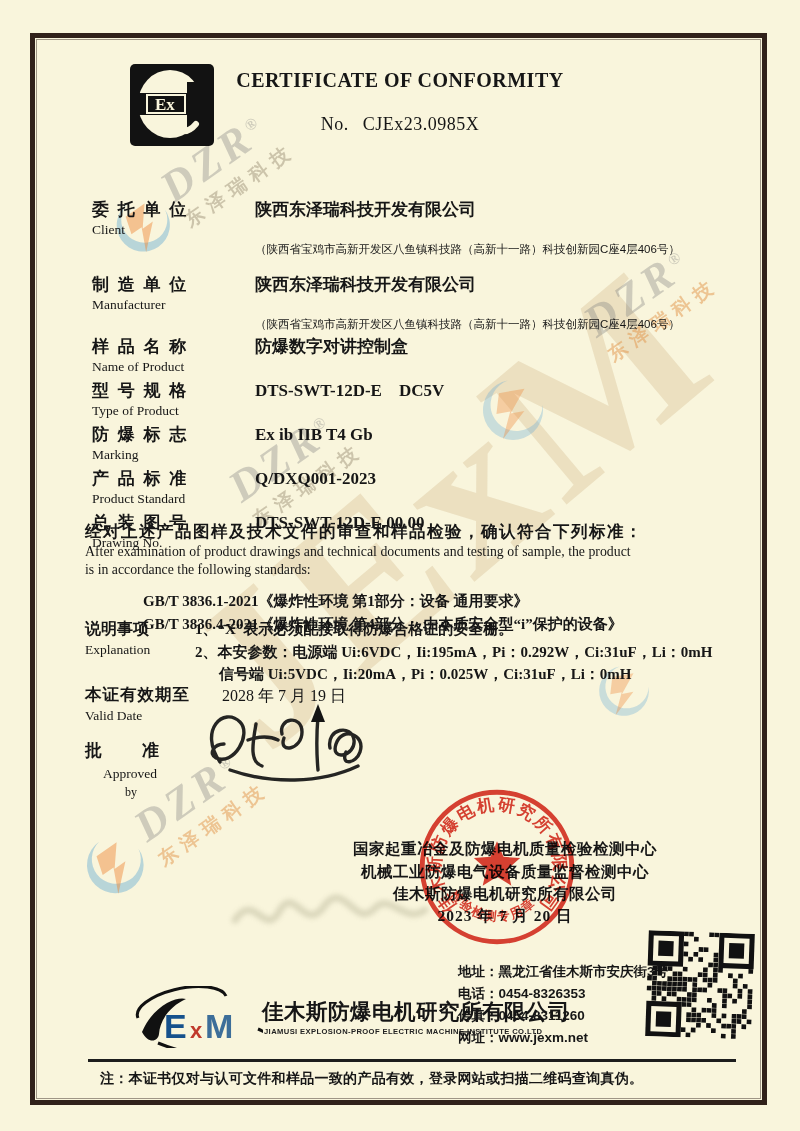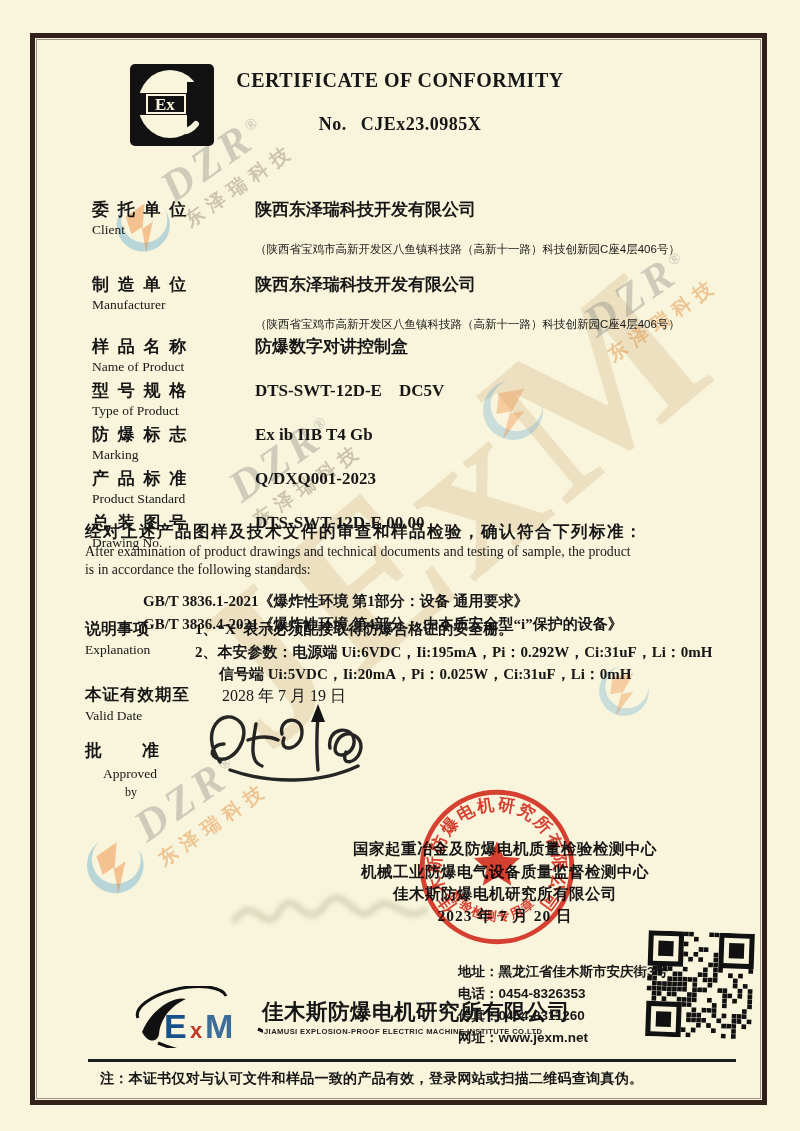--- a/index.html
+++ b/index.html
@@ -17,21 +17,21 @@
   .wm-dzr{display:flex;align-items:center;gap:6px;transform:rotate(-35deg);}
   .wm-dzr-word{display:block;font-family:"Liberation Serif",serif;font-weight:bold;font-style:italic;
                font-size:44px;line-height:1;letter-spacing:5px;color:rgba(125,125,125,.35);}
   .wm-reg{font-size:16px;vertical-align:super;font-style:normal;}
   .wm-dzr-sub{display:block;font-size:19px;font-weight:bold;letter-spacing:7px;color:rgba(160,148,122,.5);margin-top:2px;}
   .wm-dzr.orange .wm-dzr-sub{color:rgba(225,148,72,.5);}
   
   .header-title{left:200px;width:400px;text-align:center;z-index:2;}
   .title-cn{font-size:42px;font-weight:bold;letter-spacing:14px;line-height:1.1;}
   .title-en{font-family:"Liberation Serif",serif;font-weight:bold;font-size:20px;letter-spacing:.5px;margin-top:7px;}
-  .no-line{font-family:"Liberation Serif",serif;font-weight:bold;font-size:18px;margin-top:22px;letter-spacing:.5px;}
+  .no-line{font-family:"Liberation Serif",serif;font-weight:normal;font-size:18px;margin-top:22px;letter-spacing:.5px;}
   .no-line .num{margin-left:14px;}
   
   .fields{left:92px;top:199px;width:630px;z-index:2;}
   .field-row{display:flex;margin-bottom:5px;}
   .mb-lg{margin-bottom:17px;}
   .mb-sm{margin-bottom:4px;}
   .f-label{width:163px;flex:none;}
   .f-label-cn{font-size:17px;font-weight:bold;letter-spacing:2px;line-height:22px;}
   .f-label-en{font-family:"Liberation Serif",serif;font-size:13.5px;line-height:17px;}
   .f-val{flex:1;}

